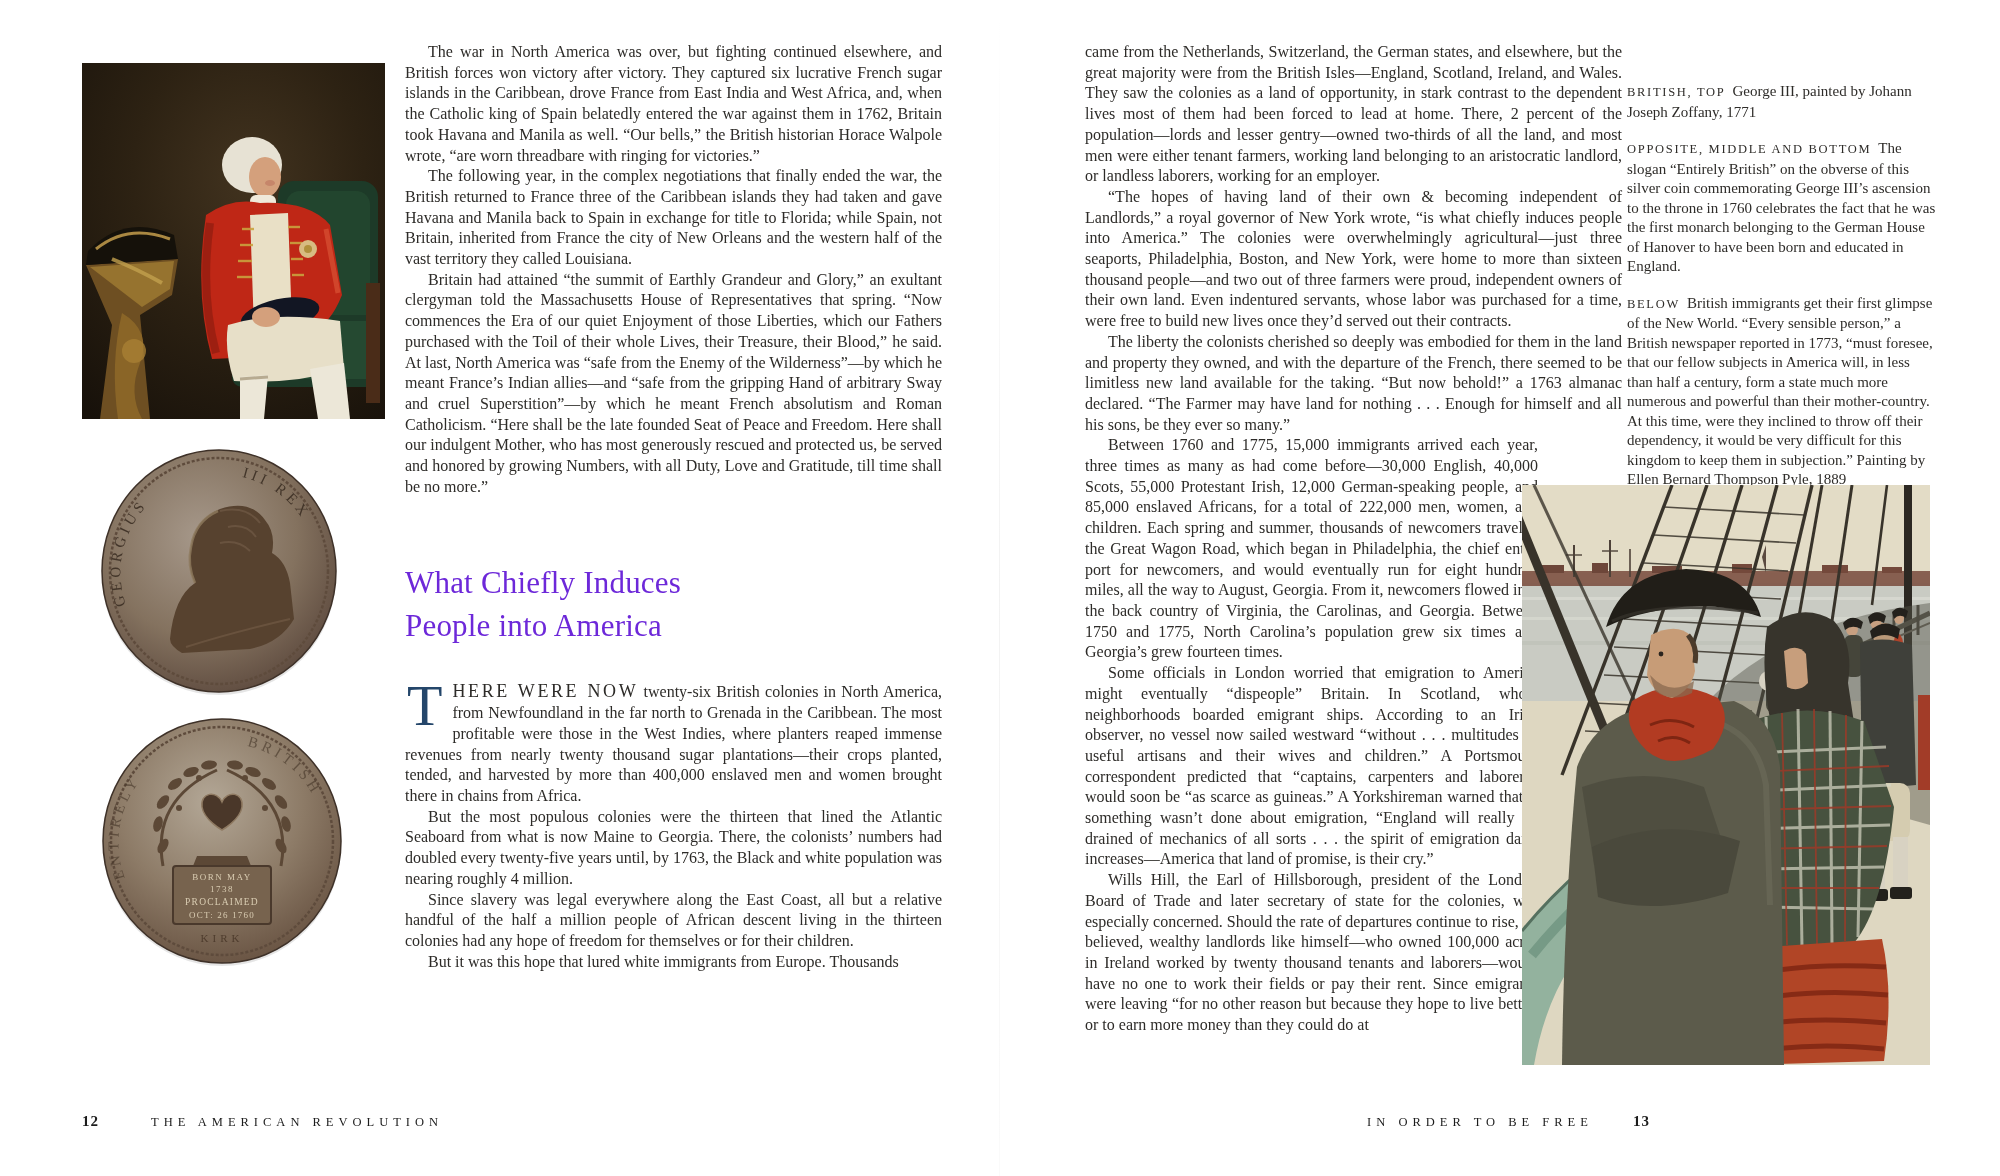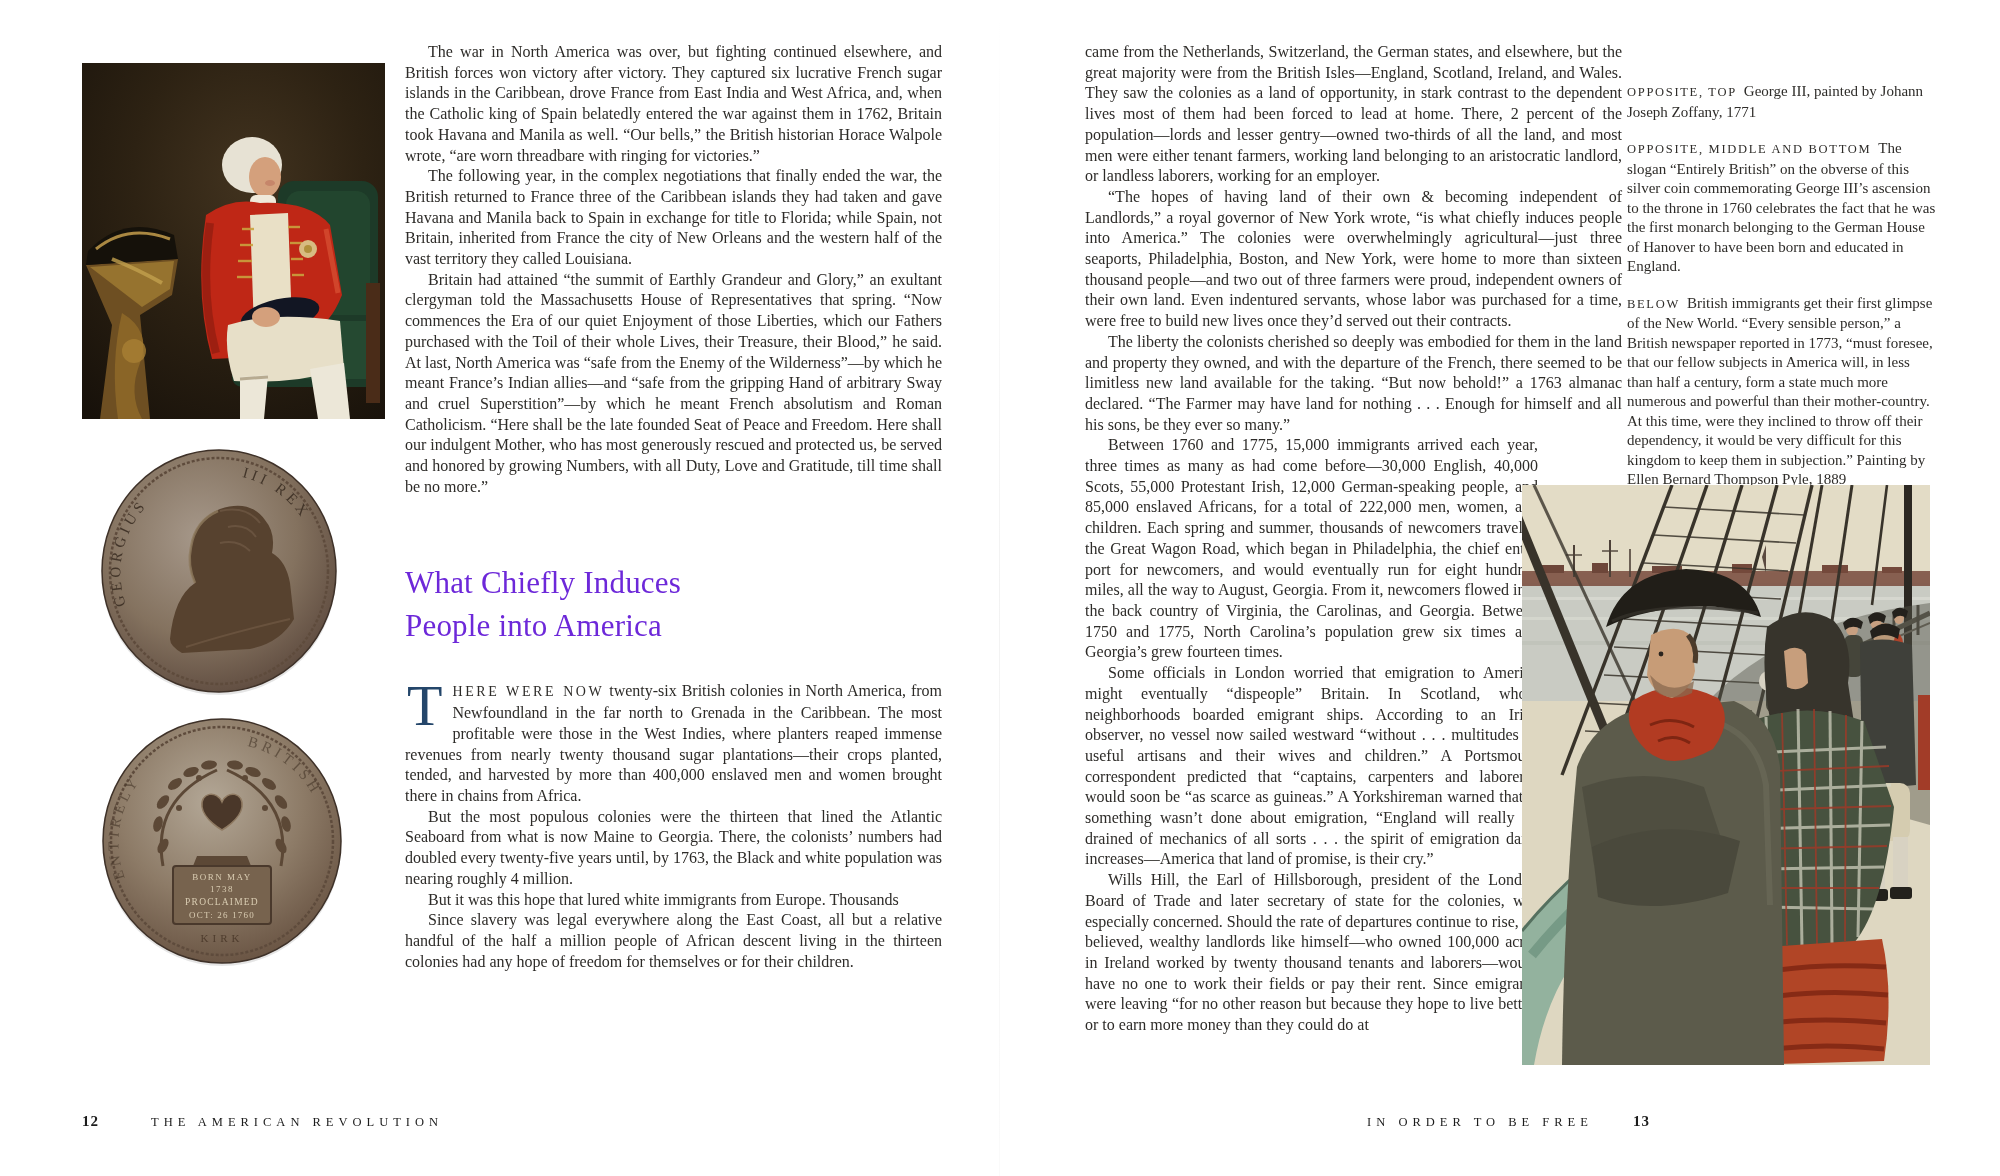--- a/index.html
+++ b/index.html
@@ -17,21 +17,21 @@
   .text-col p.noindent{text-indent:0;}
 
   
   .heading{margin:64px 0 34px 0;font-size:31px;line-height:43px;color:#6d28d9;
            font-weight:400;letter-spacing:0.2px;}
 
   
   .opener{text-indent:0;}
   .dropcap{float:left;font-size:58px;line-height:44px;padding:3px 10px 0 2px;
            color:#24466a;}
-  .lead{font-size:14px;letter-spacing:2.6px;}
+  .lead{font-size:18px;letter-spacing:2.6px;}
 
   
   .wrap-spacer{float:right;width:84px;height:620px;}
 
   
   .captions{position:absolute;left:1627px;top:82px;width:312px;}
   .caption{margin:0 0 17px 0;font-size:15px;line-height:19.5px;text-align:left;color:#2e2c29;}
   .cap-label{font-size:12.5px;letter-spacing:1.7px;margin-right:7px;}
 
   
@@ -209,43 +209,43 @@
 
       <div class="heading">
         <div>What Chiefly Induces</div>
         <div>People into America</div>
       </div>
 
       <p class="noindent opener">
         <span class="dropcap">T</span><span class="lead">HERE WERE NOW</span><span> twenty-six British colonies in North America, from Newfoundland in the far north to Grenada in the Caribbean. The most profitable were those in the West Indies, where planters reaped immense revenues from nearly twenty thousand sugar plantations—their crops planted, tended, and harvested by more than 400,000 enslaved men and women brought there in chains from Africa.</span>
       </p>
       <p>But the most populous colonies were the thirteen that lined the Atlantic Seaboard from what is now Maine to Georgia. There, the colonists’ numbers had doubled every twenty-five years until, by 1763, the Black and white population was nearing roughly 4 million.</p>
+      <p>Since slavery was legal everywhere along the East Coast, all but a relative handful of the half a million people of African descent living in the thirteen colonies had any hope of freedom for themselves or for their children.</p>
       <p>But it was this hope that lured white immigrants from Europe. Thousands</p>
-      <p>Since slavery was legal everywhere along the East Coast, all but a relative handful of the half a million people of African descent living in the thirteen colonies had any hope of freedom for themselves or for their children.</p>
     </div>
 
     <div class="footer footer-left">
       <span class="folio">12</span><span class="running-title">THE AMERICAN REVOLUTION</span>
     </div>
   </div>
 
   <div>
 
     <div class="text-col right-text">
       <p class="noindent">came from the Netherlands, Switzerland, the German states, and elsewhere, but the great majority were from the British Isles—England, Scotland, Ireland, and Wales. They saw the colonies as a land of opportunity, in stark contrast to the dependent lives most of them had been forced to lead at home. There, 2 percent of the population—lords and lesser gentry—owned two-thirds of all the land, and most men were either tenant farmers, working land belonging to an aristocratic landlord, or landless laborers, working for an employer.</p>
       <p>“The hopes of having land of their own &amp; becoming independent of Landlords,” a royal governor of New York wrote, “is what chiefly induces people into America.” The colonies were overwhelmingly agricultural—just three seaports, Philadelphia, Boston, and New York, were home to more than sixteen thousand people—and two out of three farmers were proud, independent owners of their own land. Even indentured servants, whose labor was purchased for a time, were free to build new lives once they’d served out their contracts.</p>
       <p>The liberty the colonists cherished so deeply was embodied for them in the land and property they owned, and with the departure of the French, there seemed to be limitless new land available for the taking. “But now behold!” a 1763 almanac declared. “The Farmer may have land for nothing . . . Enough for himself and all his sons, be they ever so many.”</p>
       <p><span class="wrap-spacer"></span><span>Between 1760 and 1775, 15,000 immigrants arrived each year, three times as many as had come before—30,000 English, 40,000 Scots, 55,000 Protestant Irish, 12,000 German-speaking people, and 85,000 enslaved Africans, for a total of 222,000 men, women, and children. Each spring and summer, thousands of newcomers traveled the Great Wagon Road, which began in Philadelphia, the chief entry port for newcomers, and would eventually run for eight hundred miles, all the way to August, Georgia. From it, newcomers flowed into the back country of Virginia, the Carolinas, and Georgia. Between 1750 and 1775, North Carolina’s population grew six times and Georgia’s grew fourteen times.</span></p>
       <p>Some officials in London worried that emigration to America might eventually “dispeople” Britain. In Scotland, whole neighborhoods boarded emigrant ships. According to an Irish observer, no vessel now sailed westward “without . . . multitudes of useful artisans and their wives and children.” A Portsmouth correspondent predicted that “captains, carpenters and laborers” would soon be “as scarce as guineas.” A Yorkshireman warned that if something wasn’t done about emigration, “England will really be drained of mechanics of all sorts . . . the spirit of emigration daily increases—America that land of promise, is their cry.”</p>
       <p>Wills Hill, the Earl of Hillsborough, president of the London Board of Trade and later secretary of state for the colonies, was especially concerned. Should the rate of departures continue to rise, he believed, wealthy landlords like himself—who owned 100,000 acres in Ireland worked by twenty thousand tenants and laborers—would have no one to work their fields or pay their rent. Since emigrants were leaving “for no other reason but because they hope to live better, or to earn more money than they could do at</p>
     </div>
 
     <aside class="captions">
       <p class="caption">
-        <span class="cap-label">OPPOSITE, TOP</span><span>George III, painted by Johann Joseph Zoffany, 1771</span>
+        <span class="cap-label">BRITISH, TOP</span><span>George III, painted by Johann Joseph Zoffany, 1771</span>
       </p>
       <p class="caption">
         <span class="cap-label">OPPOSITE, MIDDLE AND BOTTOM</span><span>The slogan “Entirely British” on the obverse of this silver coin commemorating George III’s ascension to the throne in 1760 celebrates the fact that he was the first monarch belonging to the German House of Hanover to have been born and educated in England.</span>
       </p>
       <p class="caption">
         <span class="cap-label">BELOW</span><span>British immigrants get their first glimpse of the New World. “Every sensible person,” a British newspaper reported in 1773, “must foresee, that our fellow subjects in America will, in less than half a century, form a state much more numerous and powerful than their mother-country. At this time, were they inclined to throw off their dependency, it would be very difficult for this kingdom to keep them in subjection.” Painting by Ellen Bernard Thompson Pyle, 1889</span>
       </p>
     </aside>
 
     <figure class="ship">

